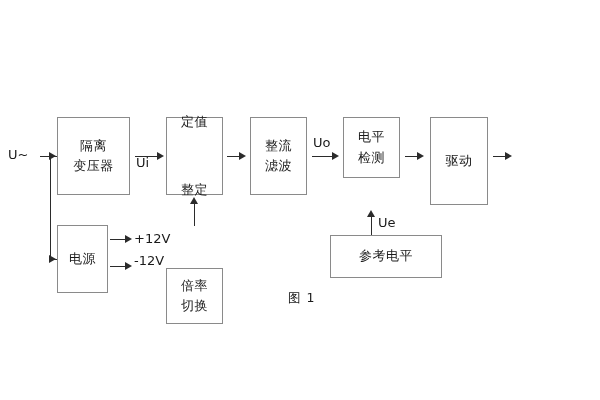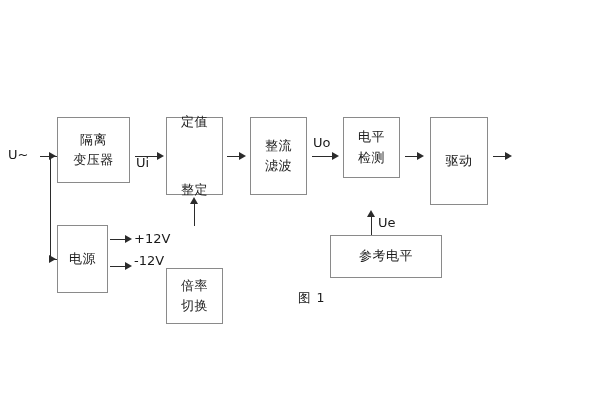--- a/index.html
+++ b/index.html
@@ -78,21 +78,21 @@
   <div class="wire h" style="left:40px; top:155.5px; width:12px;"></div>
 
   <div class="wire v" style="left:50px; top:155.5px; height:104px;"></div>
 
   <div class="wire h" style="left:50px; top:155.5px; width:11px;"></div>
   <div class="arrowhead right" style="left:49px; top:152px;"></div>
 
   <div class="wire h" style="left:50px; top:258.5px; width:11px;"></div>
   <div class="arrowhead right" style="left:49px; top:255px;"></div>
 
-  <div class="box" style="left:57px; top:117px; width:73px; height:66px;">
+  <div class="box" style="left:57px; top:117px; width:73px; height:78px;">
     <span class="ln">隔离</span>
     <span class="ln">变压器</span>
   </div>
 
   <div class="label" style="left:136px; top:136px;margin-top:20px;">Ui</div>
   <div class="wire h" style="left:135px; top:155.5px; width:24px;"></div>
   <div class="arrowhead right" style="left:157px; top:152px;"></div>
 
   <div class="box" style="left:166px; top:117px; width:57px; height:78px;gap:48px;">
     <span class="ln">定值</span>
@@ -148,15 +148,15 @@
 
   <div class="wire h" style="left:110px; top:265.5px; width:17px;"></div>
   <div class="arrowhead right" style="left:125px; top:262px;"></div>
   <div class="label" style="left:134px; top:254px;">-12V</div>
 
   <div class="box" style="left:166px; top:226px; width:57px; height:56px;margin-top:42px;">
     <span class="ln">倍率</span>
     <span class="ln">切换</span>
   </div>
 
-  <div class="caption" style="left:288px; top:292px;margin-left:10px;">图 1</div>
+  <div class="caption" style="left:288px; top:292px;">图 1</div>
 
 </div>
 
 </body></html>

